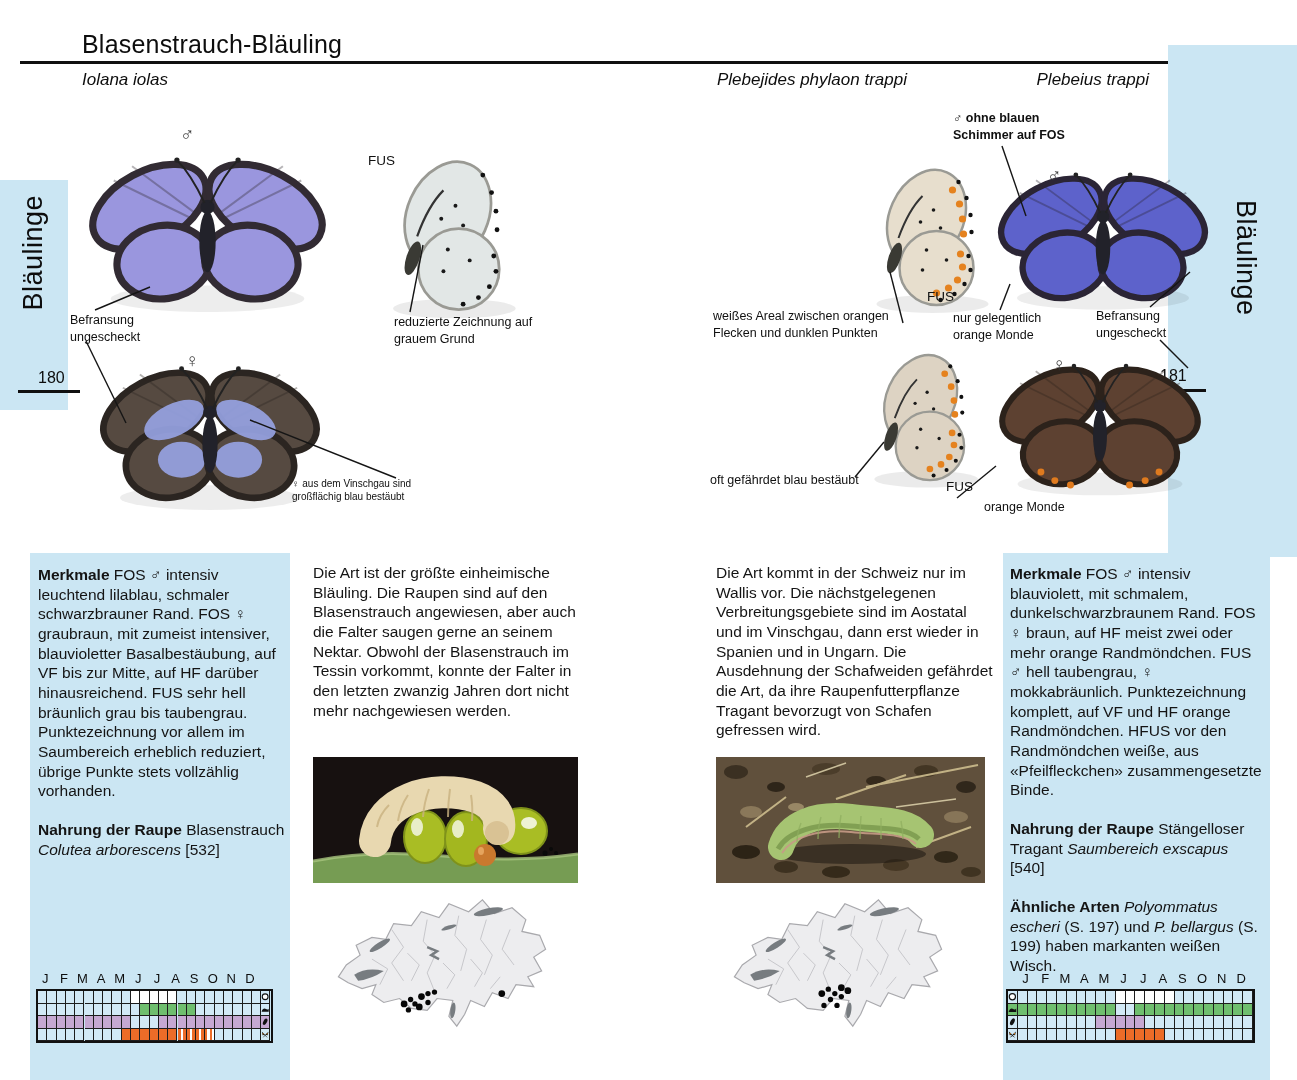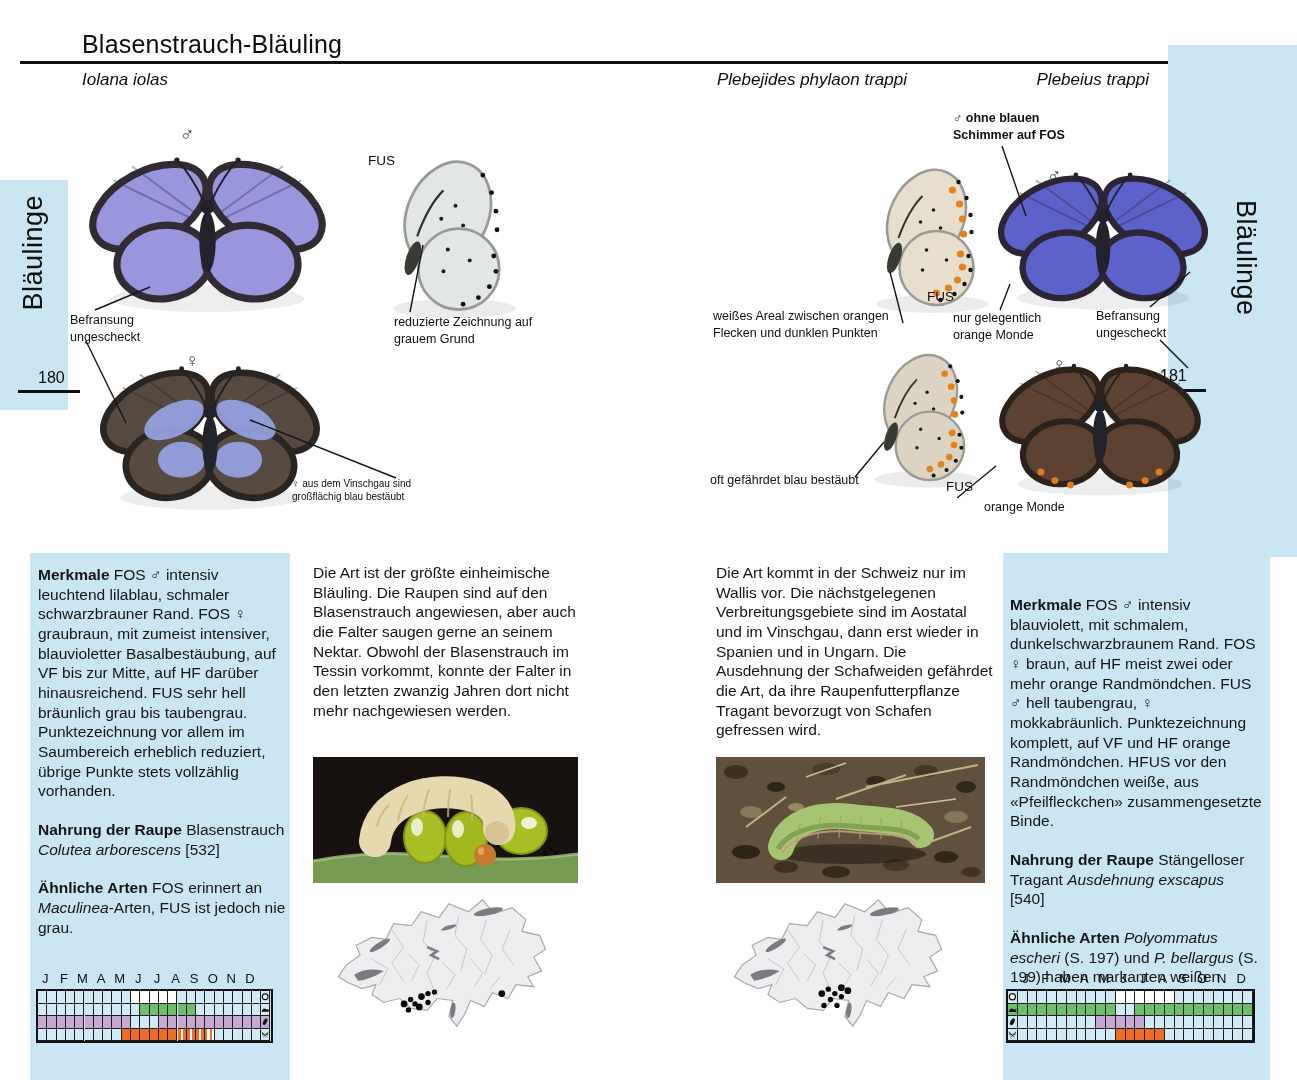--- a/index.html
+++ b/index.html
@@ -26,21 +26,21 @@
   #pagerule-left{left:18px;top:390px;width:62px;}
   #pagerule-right{left:1150px;top:389px;width:56px;}
   .panel{position:absolute;background:#cbe6f3;}
   #panel-left{left:30px;top:553px;width:260px;height:527px;}
   #panel-right{left:1003px;top:553px;width:267px;height:527px;}
   .bodytext{position:absolute;margin:0;font-size:15.5px;line-height:1.27;color:#141414;}
   #col2{left:313px;top:563px;width:280px;}
   #col3{left:716px;top:563px;width:280px;}
   .infocol{position:absolute;width:250px;}
   #col1{left:38px;top:565px;}
-  #col4{left:1010px;top:595px;width:252px;}
+  #col4{left:1010px;top:564px;width:252px;}
   .sec{margin:0 0 19px 0;font-size:15.5px;line-height:1.27;color:#141414;}
   .sec b{font-weight:bold;}
   .it{font-style:italic;}
   .annot{position:absolute;white-space:pre-line;color:#101010;line-height:1.32;}
   #callouts{position:absolute;left:0;top:0;pointer-events:none;}
   .photo{position:absolute;}
   #photo-left{left:313px;top:757px;}
   #photo-right{left:716px;top:757px;}
   .mapbox{position:absolute;}
   #map-left{left:332px;top:890px;}
@@ -308,27 +308,26 @@
 ungescheckt</div>
       <div class="annot" style="left: 1052px; top: 352px; font-size: 19px; color: rgb(61, 61, 61);">♀</div>
       <div class="annot" style="left: 710px; top: 472px; font-size: 12.5px;">oft gefährdet blau bestäubt</div>
       <div class="annot" style="left: 946px; top: 478px; font-size: 13.5px;">FUS</div>
       <div class="annot" style="left: 984px; top: 499px; font-size: 12.5px;">orange Monde</div>
     </div>
 
   <div class="infocol" id="col1">
       <p class="sec"><b>Merkmale </b><span>FOS ♂ intensiv leuchtend lilablau, schmaler schwarzbrauner Rand. FOS ♀ graubraun, mit zumeist intensiver, blauvioletter Basalbestäubung, auf VF bis zur Mitte, auf HF darüber hinausreichend. FUS sehr hell bräunlich grau bis taubengrau. Punktezeichnung vor allem im Saumbereich erheblich reduziert, übrige Punkte stets vollzählig vorhanden.</span></p>
       <p class="sec"><b>Nahrung der Raupe </b><span>Blasenstrauch </span><span class="it">Colutea arborescens</span><span> [532]</span></p>
-      <p class="sec"><b>Ähnliche Arten </b><span>FOS erinnert an </span><span class="it">Maculinea</span><span>-Arten, FUS ist jedoch nie grau.</span></p>
     </div>
   <p class="bodytext" id="col3">Die Art kommt in der Schweiz nur im Wallis vor. Die nächstgelegenen Verbreitungsgebiete sind im Aostatal und im Vinschgau, dann erst wieder in Spanien und in Ungarn. Die Ausdehnung der Schafweiden gefährdet die Art, da ihre Raupenfutterpflanze Tragant bevorzugt von Schafen gefressen wird.</p>
   <p class="bodytext" id="col2">Die Art ist der größte einheimische Bläuling. Die Raupen sind auf den Blasenstrauch angewiesen, aber auch die Falter saugen gerne an seinem Nektar. Obwohl der Blasenstrauch im Tessin vorkommt, konnte der Falter in den letzten zwanzig Jahren dort nicht mehr nachgewiesen werden.</p>
   <div class="infocol" id="col4">
       <p class="sec"><b>Merkmale </b><span>FOS ♂ intensiv blauviolett, mit schmalem, dunkelschwarzbraunem Rand. FOS ♀ braun, auf HF meist zwei oder mehr orange Randmöndchen. FUS ♂ hell taubengrau, ♀ mokkabräunlich. Punktezeichnung komplett, auf VF und HF orange Randmöndchen. HFUS vor den Randmöndchen weiße, aus «Pfeilfleckchen» zusammengesetzte Binde.</span></p>
-      <p class="sec"><b>Nahrung der Raupe </b><span>Stängelloser Tragant </span><span class="it">Ausdehnung exscapus</span><span> [540]</span></p>
+      <p class="sec"><b>Nahrung der Raupe </b><span>Stängelloser Tragant </span><span class="it">Saumbereich exscapus</span><span> [540]</span></p>
       <p class="sec"><b>Ähnliche Arten </b><span class="it">Polyommatus escheri</span><span> (S. 197) und </span><span class="it">P. bellargus</span><span> (S. 199) haben markanten weißen Wisch.</span></p>
     </div>
 
   <svg class="photo" id="photo-left" width="265" height="126" viewBox="0 0 265 126">
     <rect width="265" height="126" fill="#171110"></rect>
     <path d="M0,104 Q60,92 130,99 Q200,106 265,97 L265,126 L0,126 Z" fill="#769c53"></path>
     <path d="M0,104 Q60,92 130,99 Q200,106 265,97" stroke="#a7c47e" stroke-width="3" fill="none" opacity="0.8"></path>
     <path d="M112,106 L112,92 M153,108 L153,97" stroke="#8aa84e" stroke-width="4"></path>
     <g stroke="#7f921a" stroke-width="2">
       <ellipse cx="112" cy="80" rx="21" ry="26" fill="#a9bd24"></ellipse>

